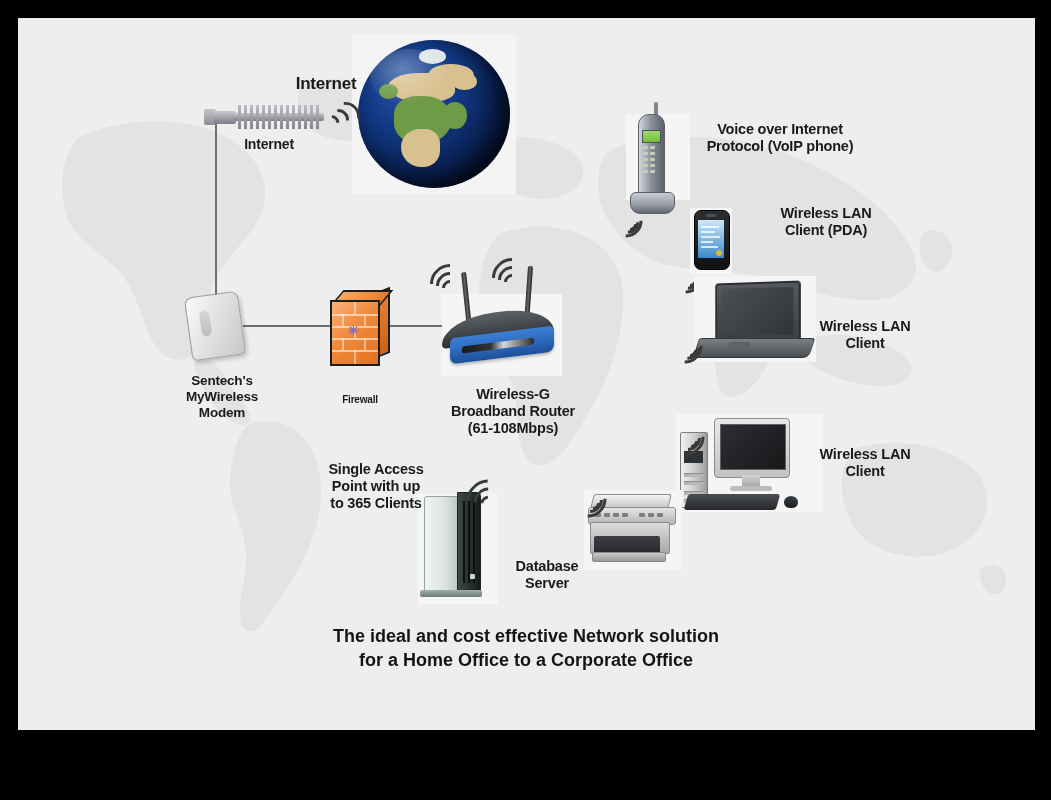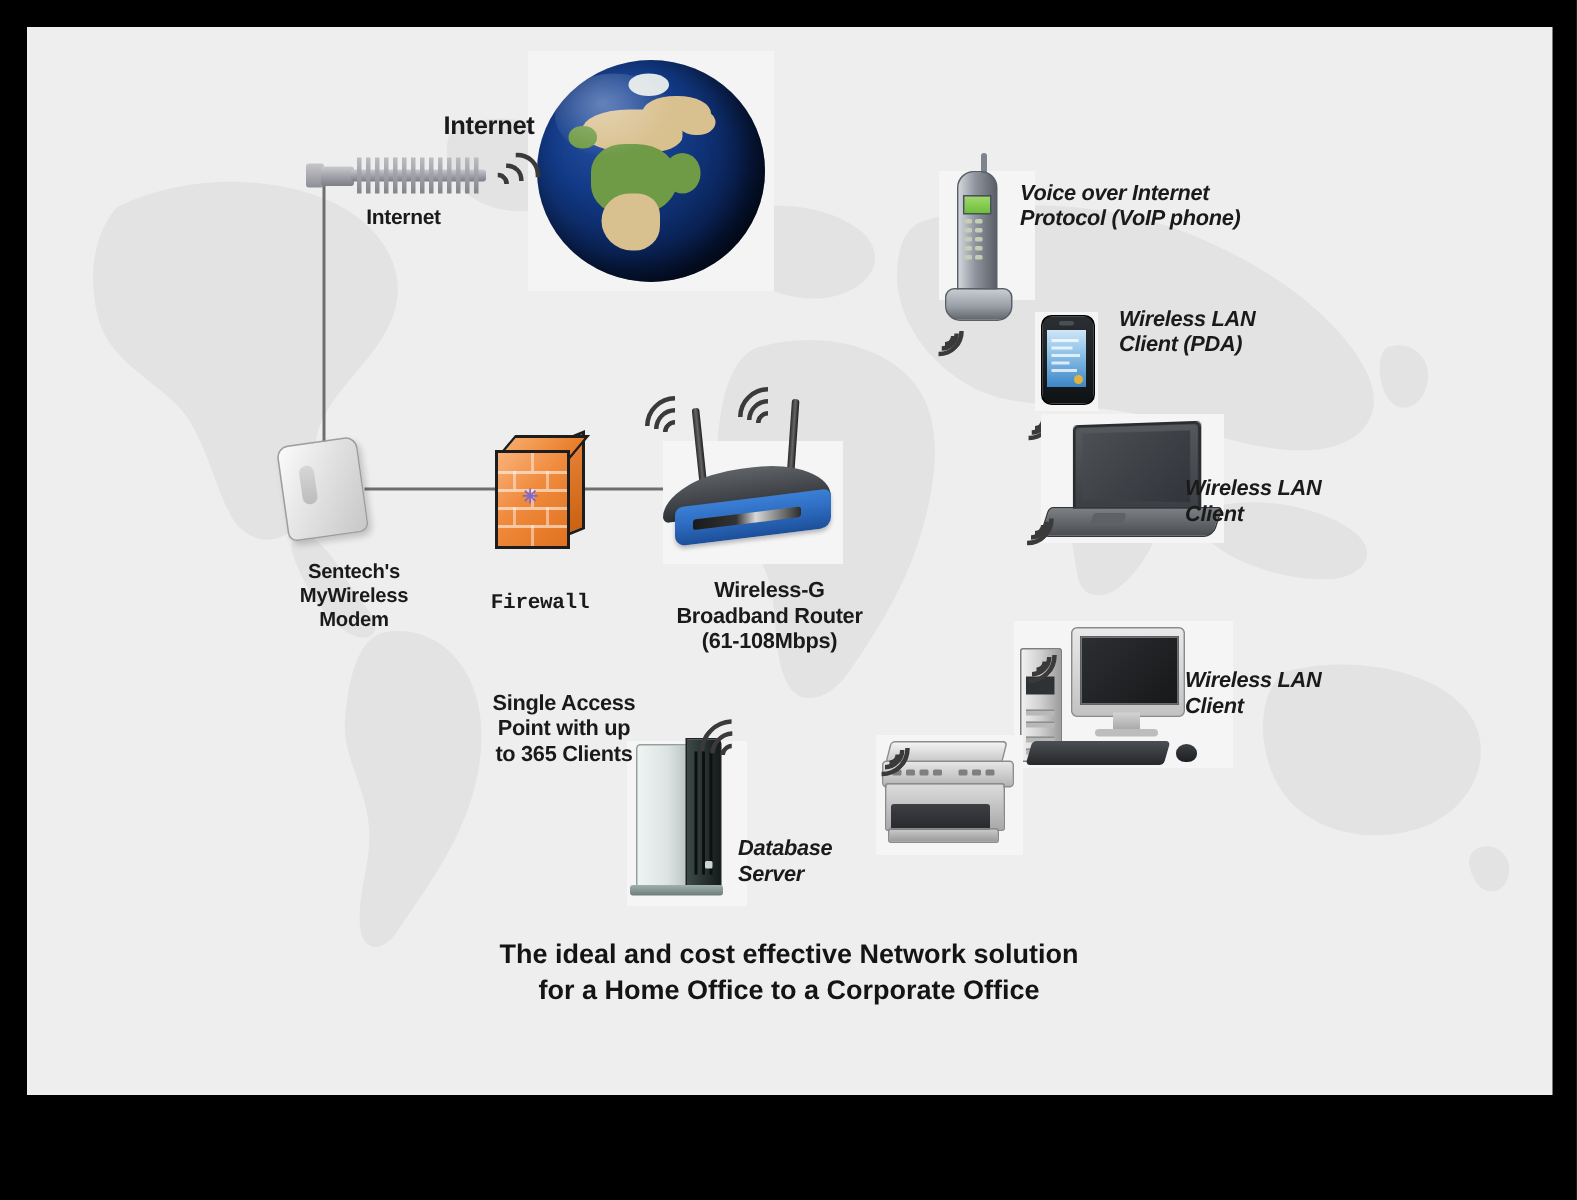--- a/index.html
+++ b/index.html
@@ -47,21 +47,21 @@
     position: absolute;
     font-family: "Liberation Sans", sans-serif;
     font-weight: bold;
     color: #1a1a1a;
     line-height: 1.18;
     letter-spacing: -0.2px;
     white-space: pre-line;
   }
 
   .lbl.c { text-align: center; }
-  .lbl.l { text-align: left; font-style: italic; }
+  .lbl.l { text-align: center; }
 
   
   .wire {
     position: absolute;
     background: #6e6e6e;
   }
   .wire.h { height: 2px; }
   .wire.v { width: 2px; }
 
   
@@ -591,21 +591,21 @@
     </div>
 
     <div class="wifi" style="left:306px; top:78px; width:40px; height:44px;">
       <span style="left:0px;  top:4px;  width:28px; height:36px; transform:rotate(45deg);"></span>
       <span style="left:0px;  top:12px; width:18px; height:22px; transform:rotate(45deg);"></span>
       <span style="left:0px;  top:19px; width:9px;  height:10px; transform:rotate(45deg);"></span>
     </div>
     <div class="lbl c" style="left:196px; top:118px; width:110px; font-size:14px;">Internet</div>
 
     <div id="modem" style="left:170px; top:276px;"></div>
-    <div class="lbl c" style="left:154px; top:355px; width:128px; font-size:13.5px;">Sentech's
+    <div class="lbl c" style="left:140px; top:355px; width:128px; font-size:13.5px;">Sentech's
 MyWireless
 Modem</div>
 
     <div id="firewall" style="left:306px; top:276px; width:70px; height:74px;">
       <div id="fw-side"></div>
       <div id="fw-top"></div>
       <div id="fw-face">
         <div class="brickline" style="left:0; top:12px; width:100%;"></div>
         <div class="brickline" style="left:0; top:24px; width:100%;"></div>
         <div class="brickline" style="left:0; top:36px; width:100%;"></div>
@@ -613,21 +613,21 @@
         <div class="brickjoint" style="left:22px; top:0px;  height:12px;"></div>
         <div class="brickjoint" style="left:10px; top:12px; height:12px;"></div>
         <div class="brickjoint" style="left:32px; top:12px; height:12px;"></div>
         <div class="brickjoint" style="left:22px; top:24px; height:12px;"></div>
         <div class="brickjoint" style="left:10px; top:36px; height:12px;"></div>
         <div class="brickjoint" style="left:32px; top:36px; height:12px;"></div>
         <div class="brickjoint" style="left:22px; top:48px; height:14px;"></div>
         <div id="fw-star" style="left:16px; top:22px;">✳</div>
       </div>
     </div>
-    <div class="lbl c" style="left:288px; top:376px; width:108px; font-size:14px;font-family:Liberation Mono, monospace;">Firewall</div>
+    <div class="lbl c" style="left:288px; top:376px; width:108px; font-size:10px;">Firewall</div>
 
     <div class="plate" style="left:424px; top:276px; width:120px; height:82px;"></div>
     <div id="router" style="left:424px; top:268px; width:124px; height:90px;">
       <div class="rt-ant" style="left:22px; top:-14px; height:56px; transform:rotate(-6deg);"></div>
       <div class="rt-ant" style="left:84px; top:-20px; height:58px; transform:rotate(4deg);"></div>
       <div id="rt-top"></div>
       <div id="rt-body"></div>
       <div id="rt-strip"></div>
     </div>
 

